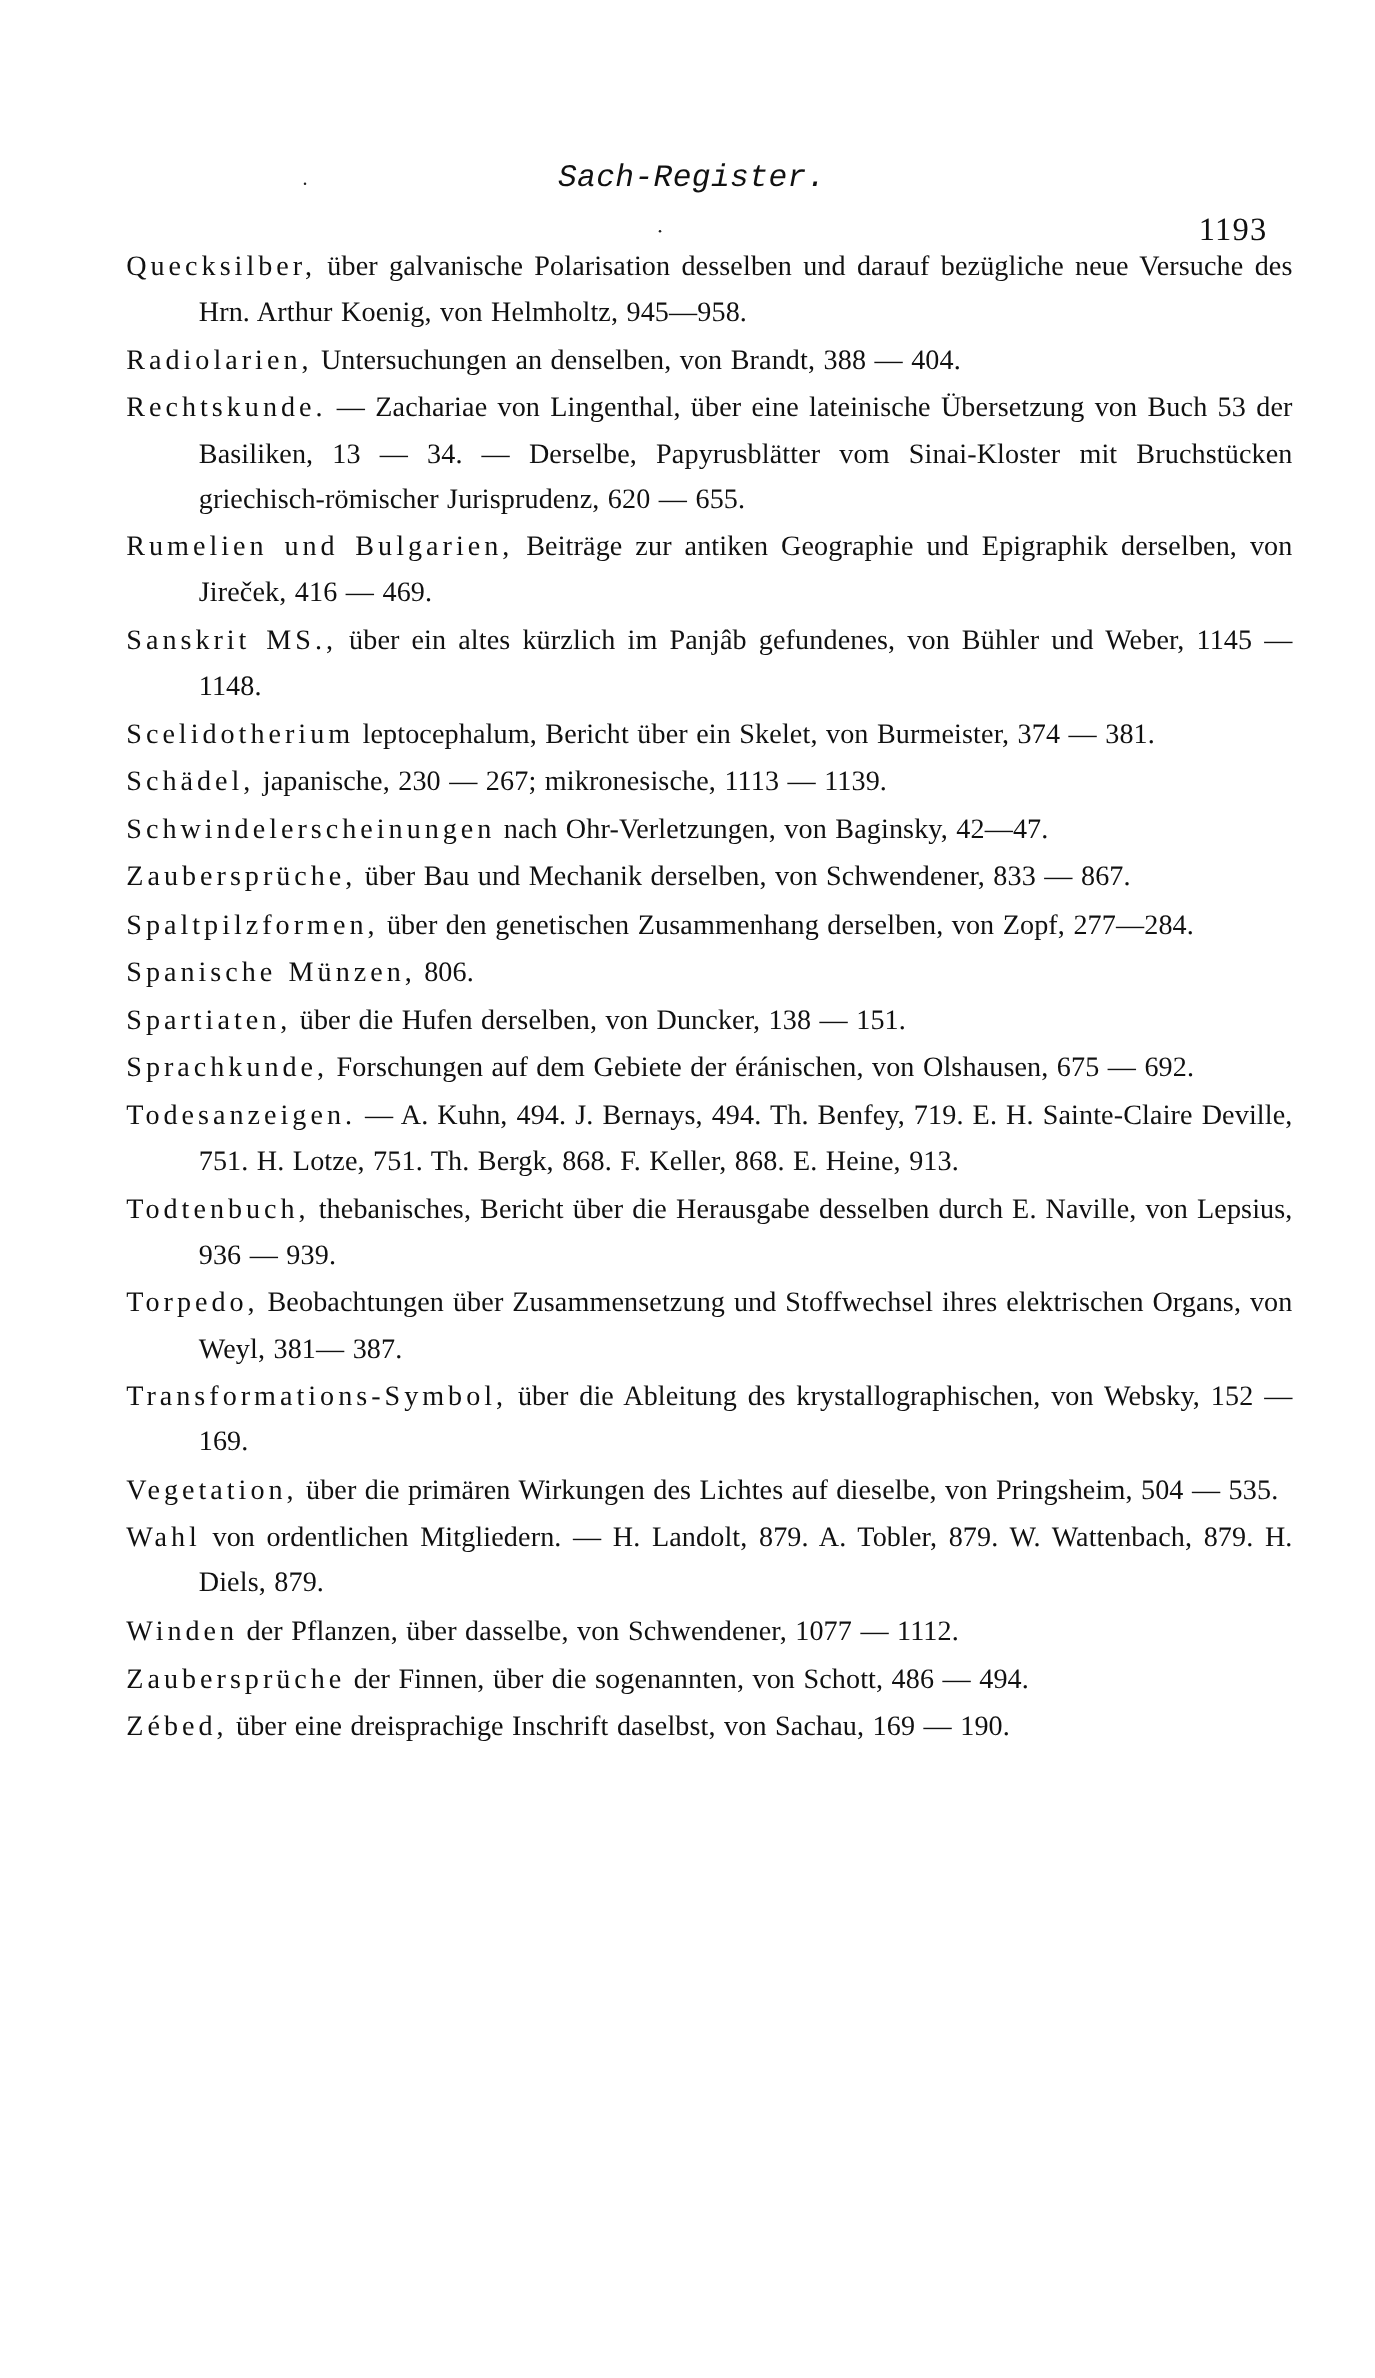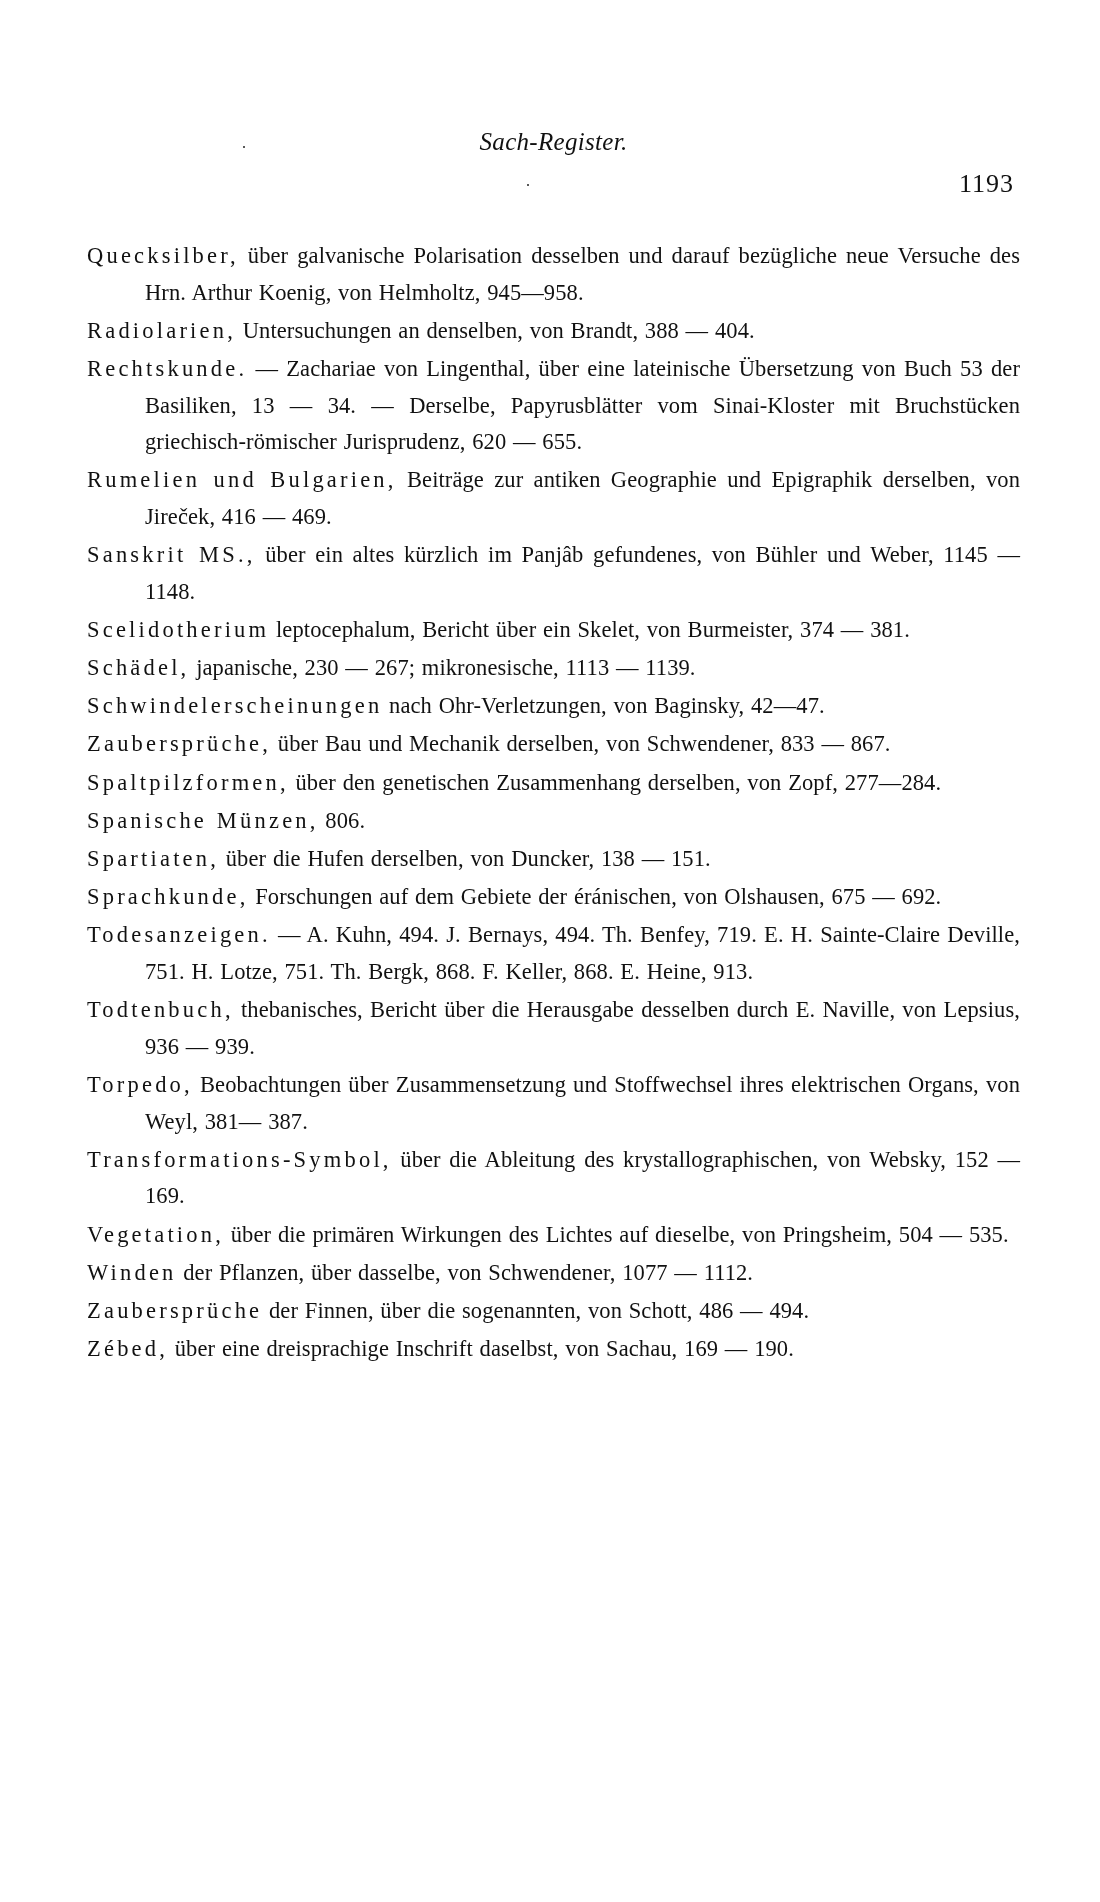--- a/index.html
+++ b/index.html
@@ -24,44 +24,43 @@
       width: 933px;
       height: 36px;
     }
     .running-title {
       position: absolute;
       left: 0;
       right: 0;
       text-align: center;
       font-style: italic;
       font-size: 25px;
-      font-family: Liberation Serif, serif;
+      font-family: Liberation Mono, monospace;
       letter-spacing: 0.3px;
     }
     .page-number {
       position: absolute;
       right: 6px;
       top: 0;
       font-size: 26px;
       font-family: "Liberation Serif", serif;
       letter-spacing: 1px;
       margin-top: 41px;
     }
     .speck {
       position: absolute;
       width: 2px; height: 2px;
       background: #222;
       border-radius: 1px;
     }
     .entries {
       position: absolute;
-      left: 0;
+      left: 14px;
       top: 195px;
       width: 933px;
-      margin-top: 43px;
     }
     .entry {
       font-family: "Liberation Serif", serif;
       font-size: 22.5px;
       line-height: 36.6px;
       text-align: justify;
       padding-left: 58px;
       text-indent: -58px;
       margin: 0 0 1.6px 0;
       word-spacing: 1px;
@@ -98,17 +97,18 @@
     <p class="entry"><span class="headword">Zaubersprüche,</span><span class="body-text"> über Bau und Mechanik derselben, von Schwendener, 833 — 867.</span></p>
     <p class="entry"><span class="headword">Spaltpilzformen,</span><span class="body-text"> über den genetischen Zusammenhang derselben, von Zopf, 277—284.</span></p>
     <p class="entry"><span class="headword">Spanische Münzen,</span><span class="body-text"> 806.</span></p>
     <p class="entry"><span class="headword">Spartiaten,</span><span class="body-text"> über die Hufen derselben, von Duncker, 138 — 151.</span></p>
     <p class="entry"><span class="headword">Sprachkunde,</span><span class="body-text"> Forschungen auf dem Gebiete der éránischen, von Olshausen, 675 — 692.</span></p>
     <p class="entry"><span class="headword">Todesanzeigen.</span><span class="body-text"> — A. Kuhn, 494. J. Bernays, 494. Th. Benfey, 719. E. H. Sainte-Claire Deville, 751. H. Lotze, 751. Th. Bergk, 868. F. Keller, 868. E. Heine, 913.</span></p>
     <p class="entry"><span class="headword">Todtenbuch,</span><span class="body-text"> thebanisches, Bericht über die Herausgabe desselben durch E. Naville, von Lepsius, 936 — 939.</span></p>
     <p class="entry"><span class="headword">Torpedo,</span><span class="body-text"> Beobachtungen über Zusammensetzung und Stoffwechsel ihres elektrischen Organs, von Weyl, 381— 387.</span></p>
     <p class="entry"><span class="headword">Transformations-Symbol,</span><span class="body-text"> über die Ableitung des krystallographischen, von Websky, 152 — 169.</span></p>
     <p class="entry"><span class="headword">Vegetation,</span><span class="body-text"> über die primären Wirkungen des Lichtes auf dieselbe, von Pringsheim, 504 — 535.</span></p>
+    <p class="entry"><span class="headword">Wahl</span><span class="body-text"> von ordentlichen Mitgliedern. — H. Landolt, 879. A. Tobler, 879. W. Wattenbach, 879. H. Diels, 879.</span></p>
     <p class="entry"><span class="headword">Winden</span><span class="body-text"> der Pflanzen, über dasselbe, von Schwendener, 1077 — 1112.</span></p>
     <p class="entry"><span class="headword">Zaubersprüche</span><span class="body-text"> der Finnen, über die sogenannten, von Schott, 486 — 494.</span></p>
     <p class="entry"><span class="headword">Zébed,</span><span class="body-text"> über eine dreisprachige Inschrift daselbst, von Sachau, 169 — 190.</span></p>
   </div>
 </div>
 
 </body></html>

